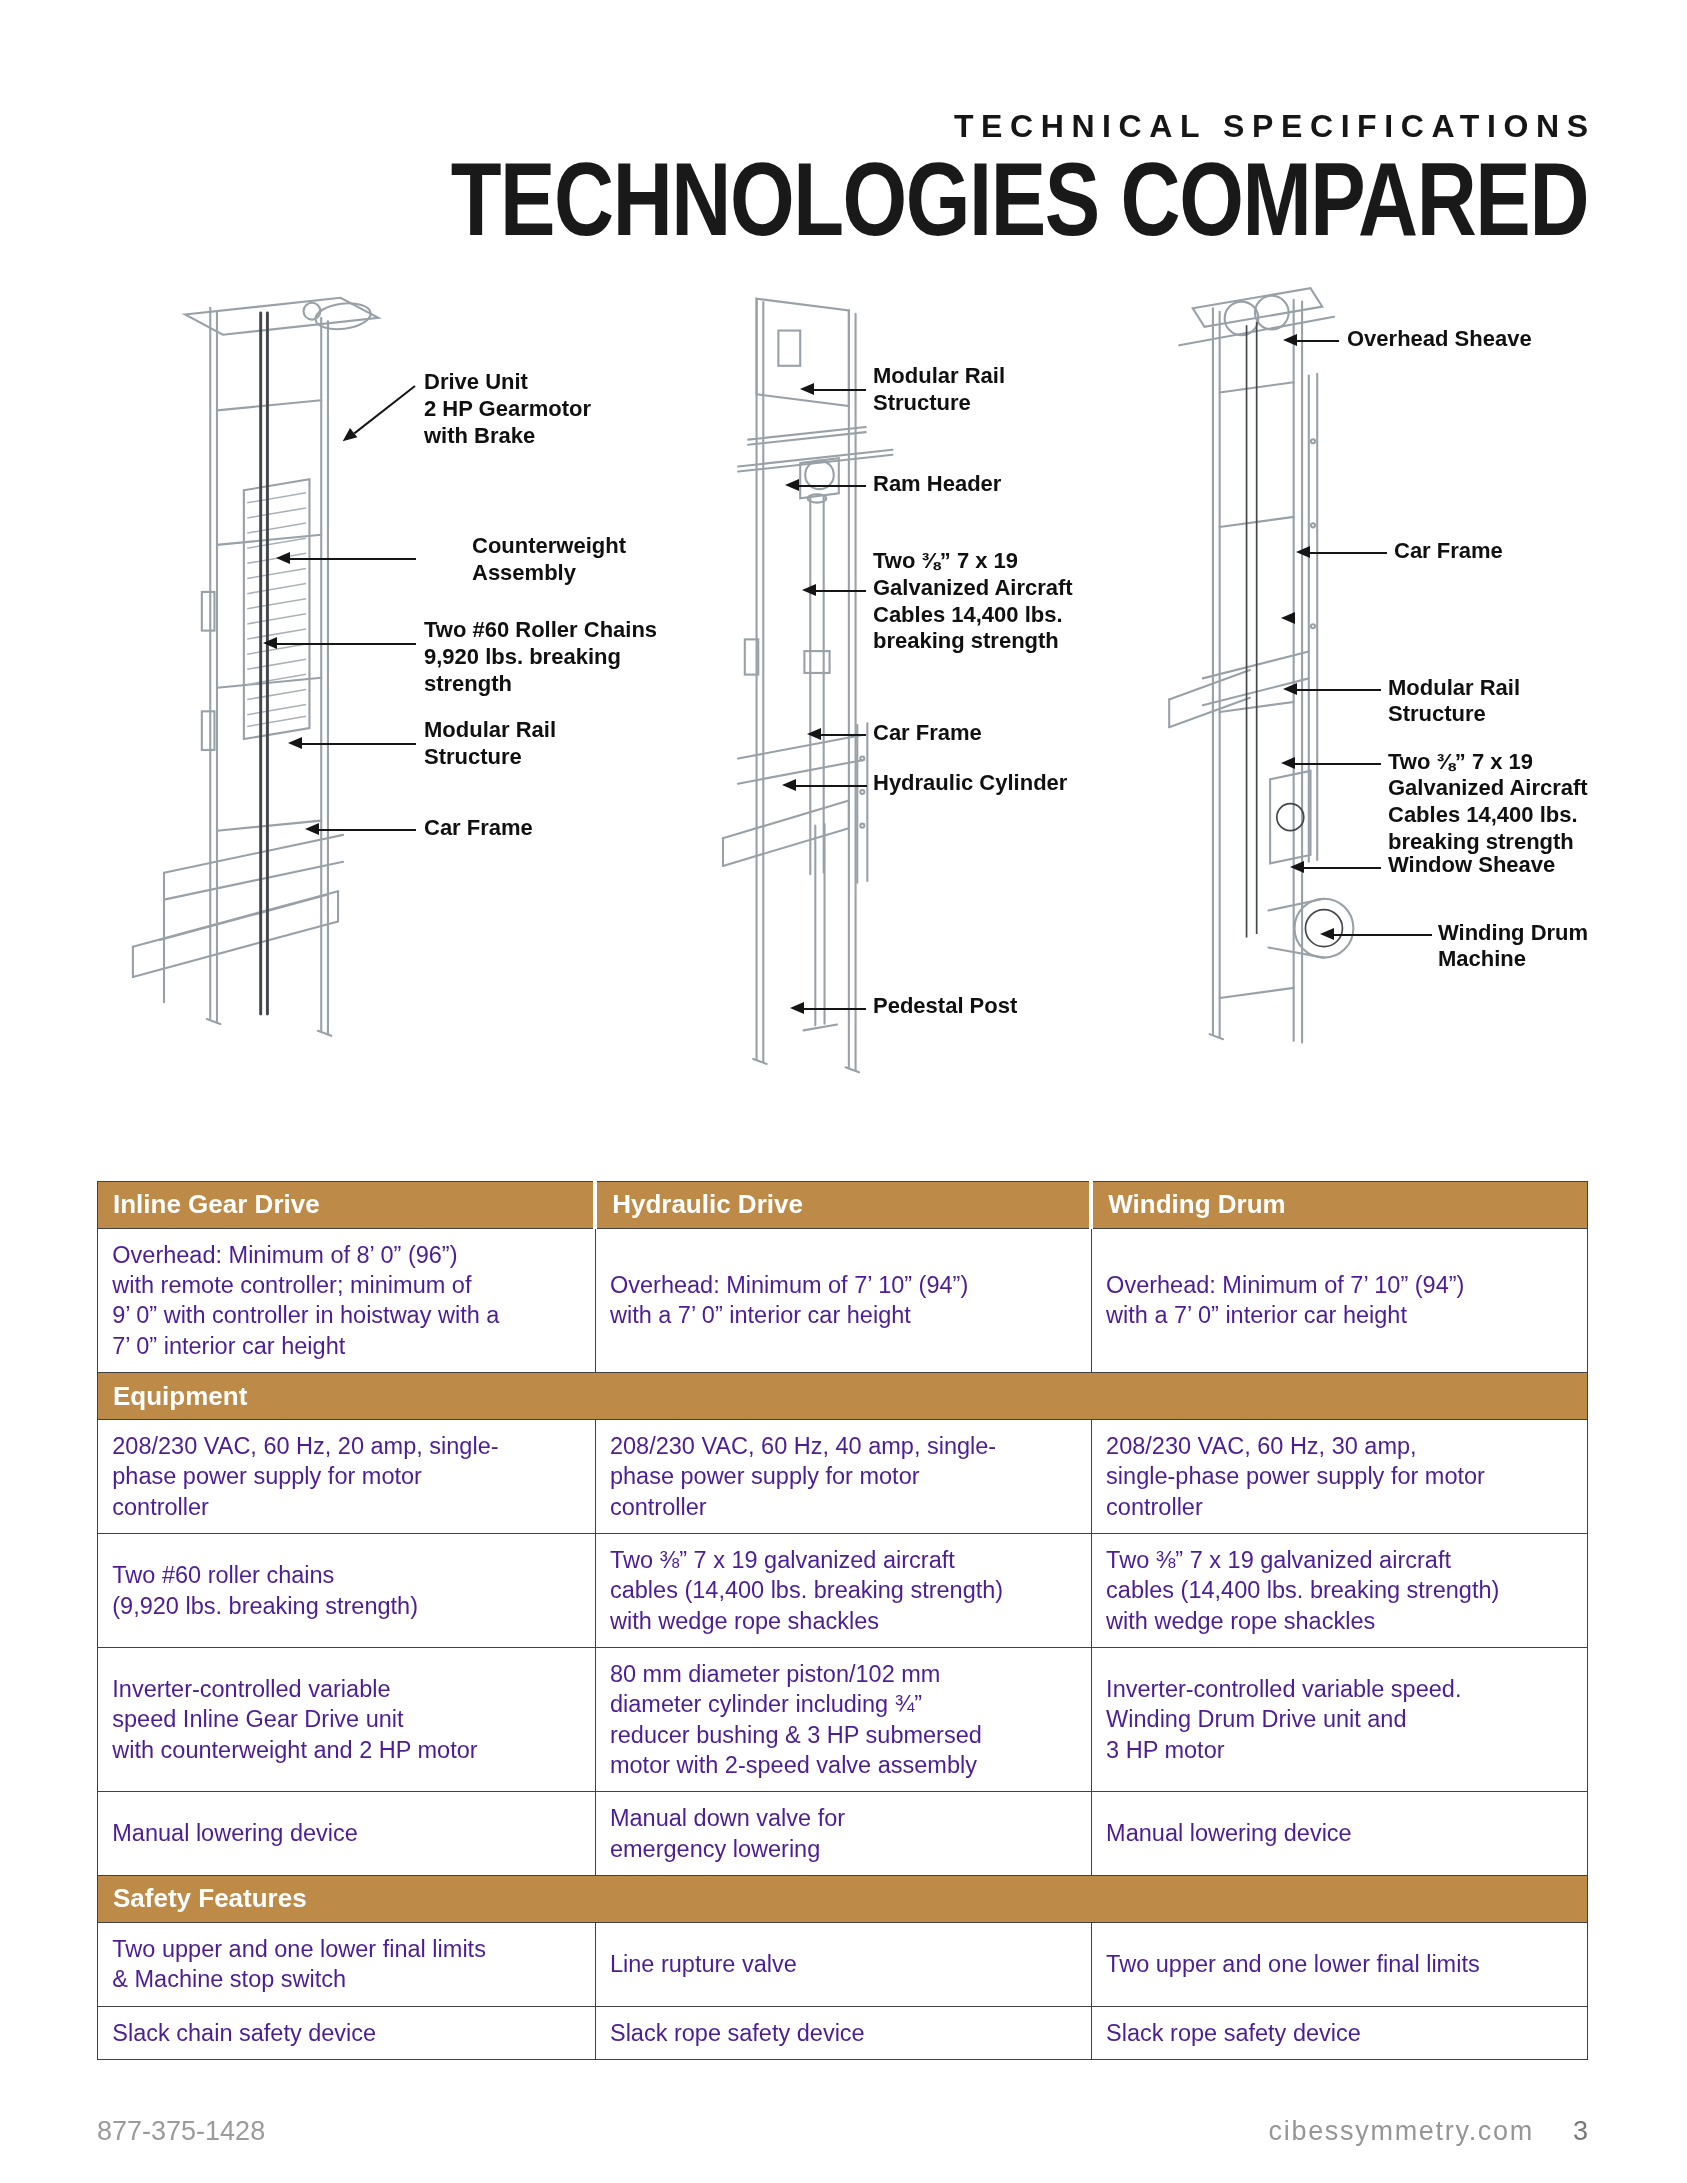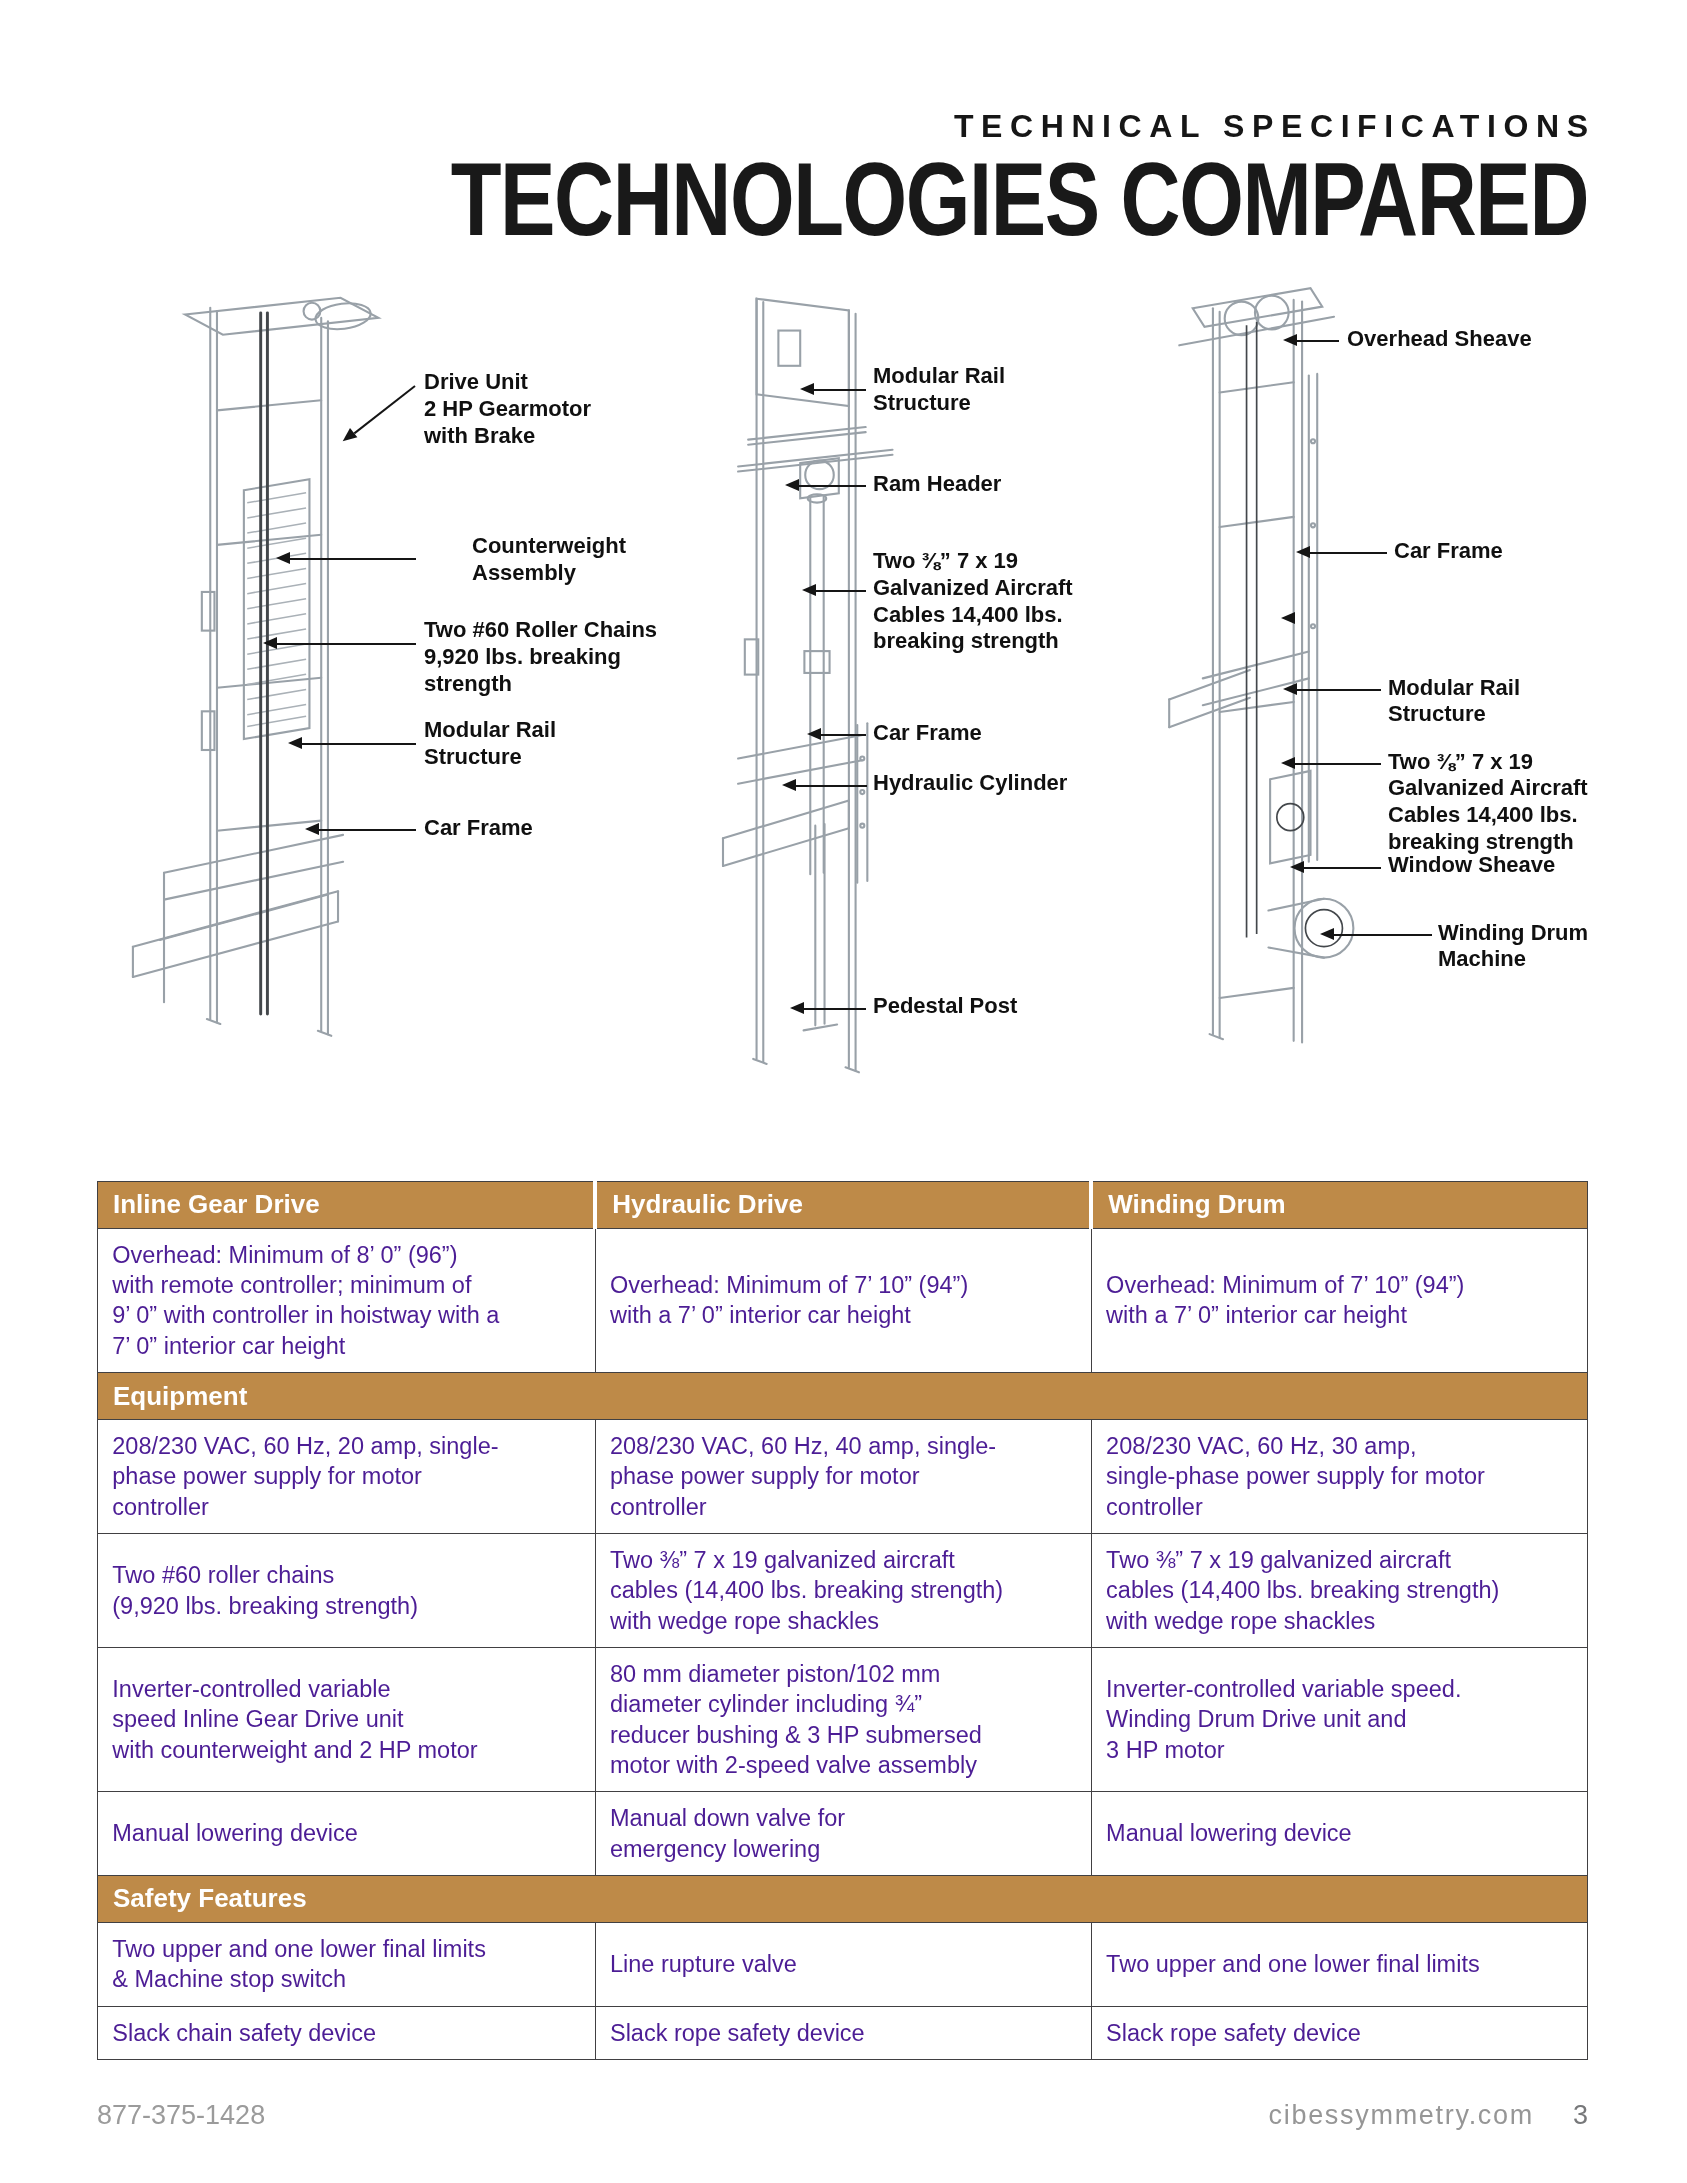--- a/index.html
+++ b/index.html
@@ -34,21 +34,21 @@
     padding:7.6px 15px;border-top:1.7px solid #414042;border-bottom:1.7px solid #414042;}
   th.colh:first-child{border-left:1.7px solid #414042;}
   th.colh:last-child{border-right:1.7px solid #414042;}
   th.colh + th.colh{border-left:4.2px solid #ffffff;}
   th.band{background:#BE8A48;color:#ffffff;font-size:26px;font-weight:700;text-align:left;
     padding:7.6px 15px;border:1.7px solid #414042;}
   td.cell{border:1.7px solid #414042;color:#4c1d95;font-size:23.5px;line-height:1.29;
     padding:11px 14.3px;vertical-align:middle;white-space:pre-line;}
 
   
-  .page-footer{margin:40px 99px 0 97px;display:flex;justify-content:space-between;align-items:flex-end;
+  .page-footer{margin:56px 99px 0 97px;display:flex;justify-content:space-between;align-items:flex-end;
     font-size:27px;color:#9B9B9B;}
   .page-footer .site{letter-spacing:1.7px;color:#969696;}
   .page-footer .pagenum{margin-left:39px;color:#77787a;}
 </style>
 </head>
 <body>
 
 <div class="page">
 
   <header class="page-header">

